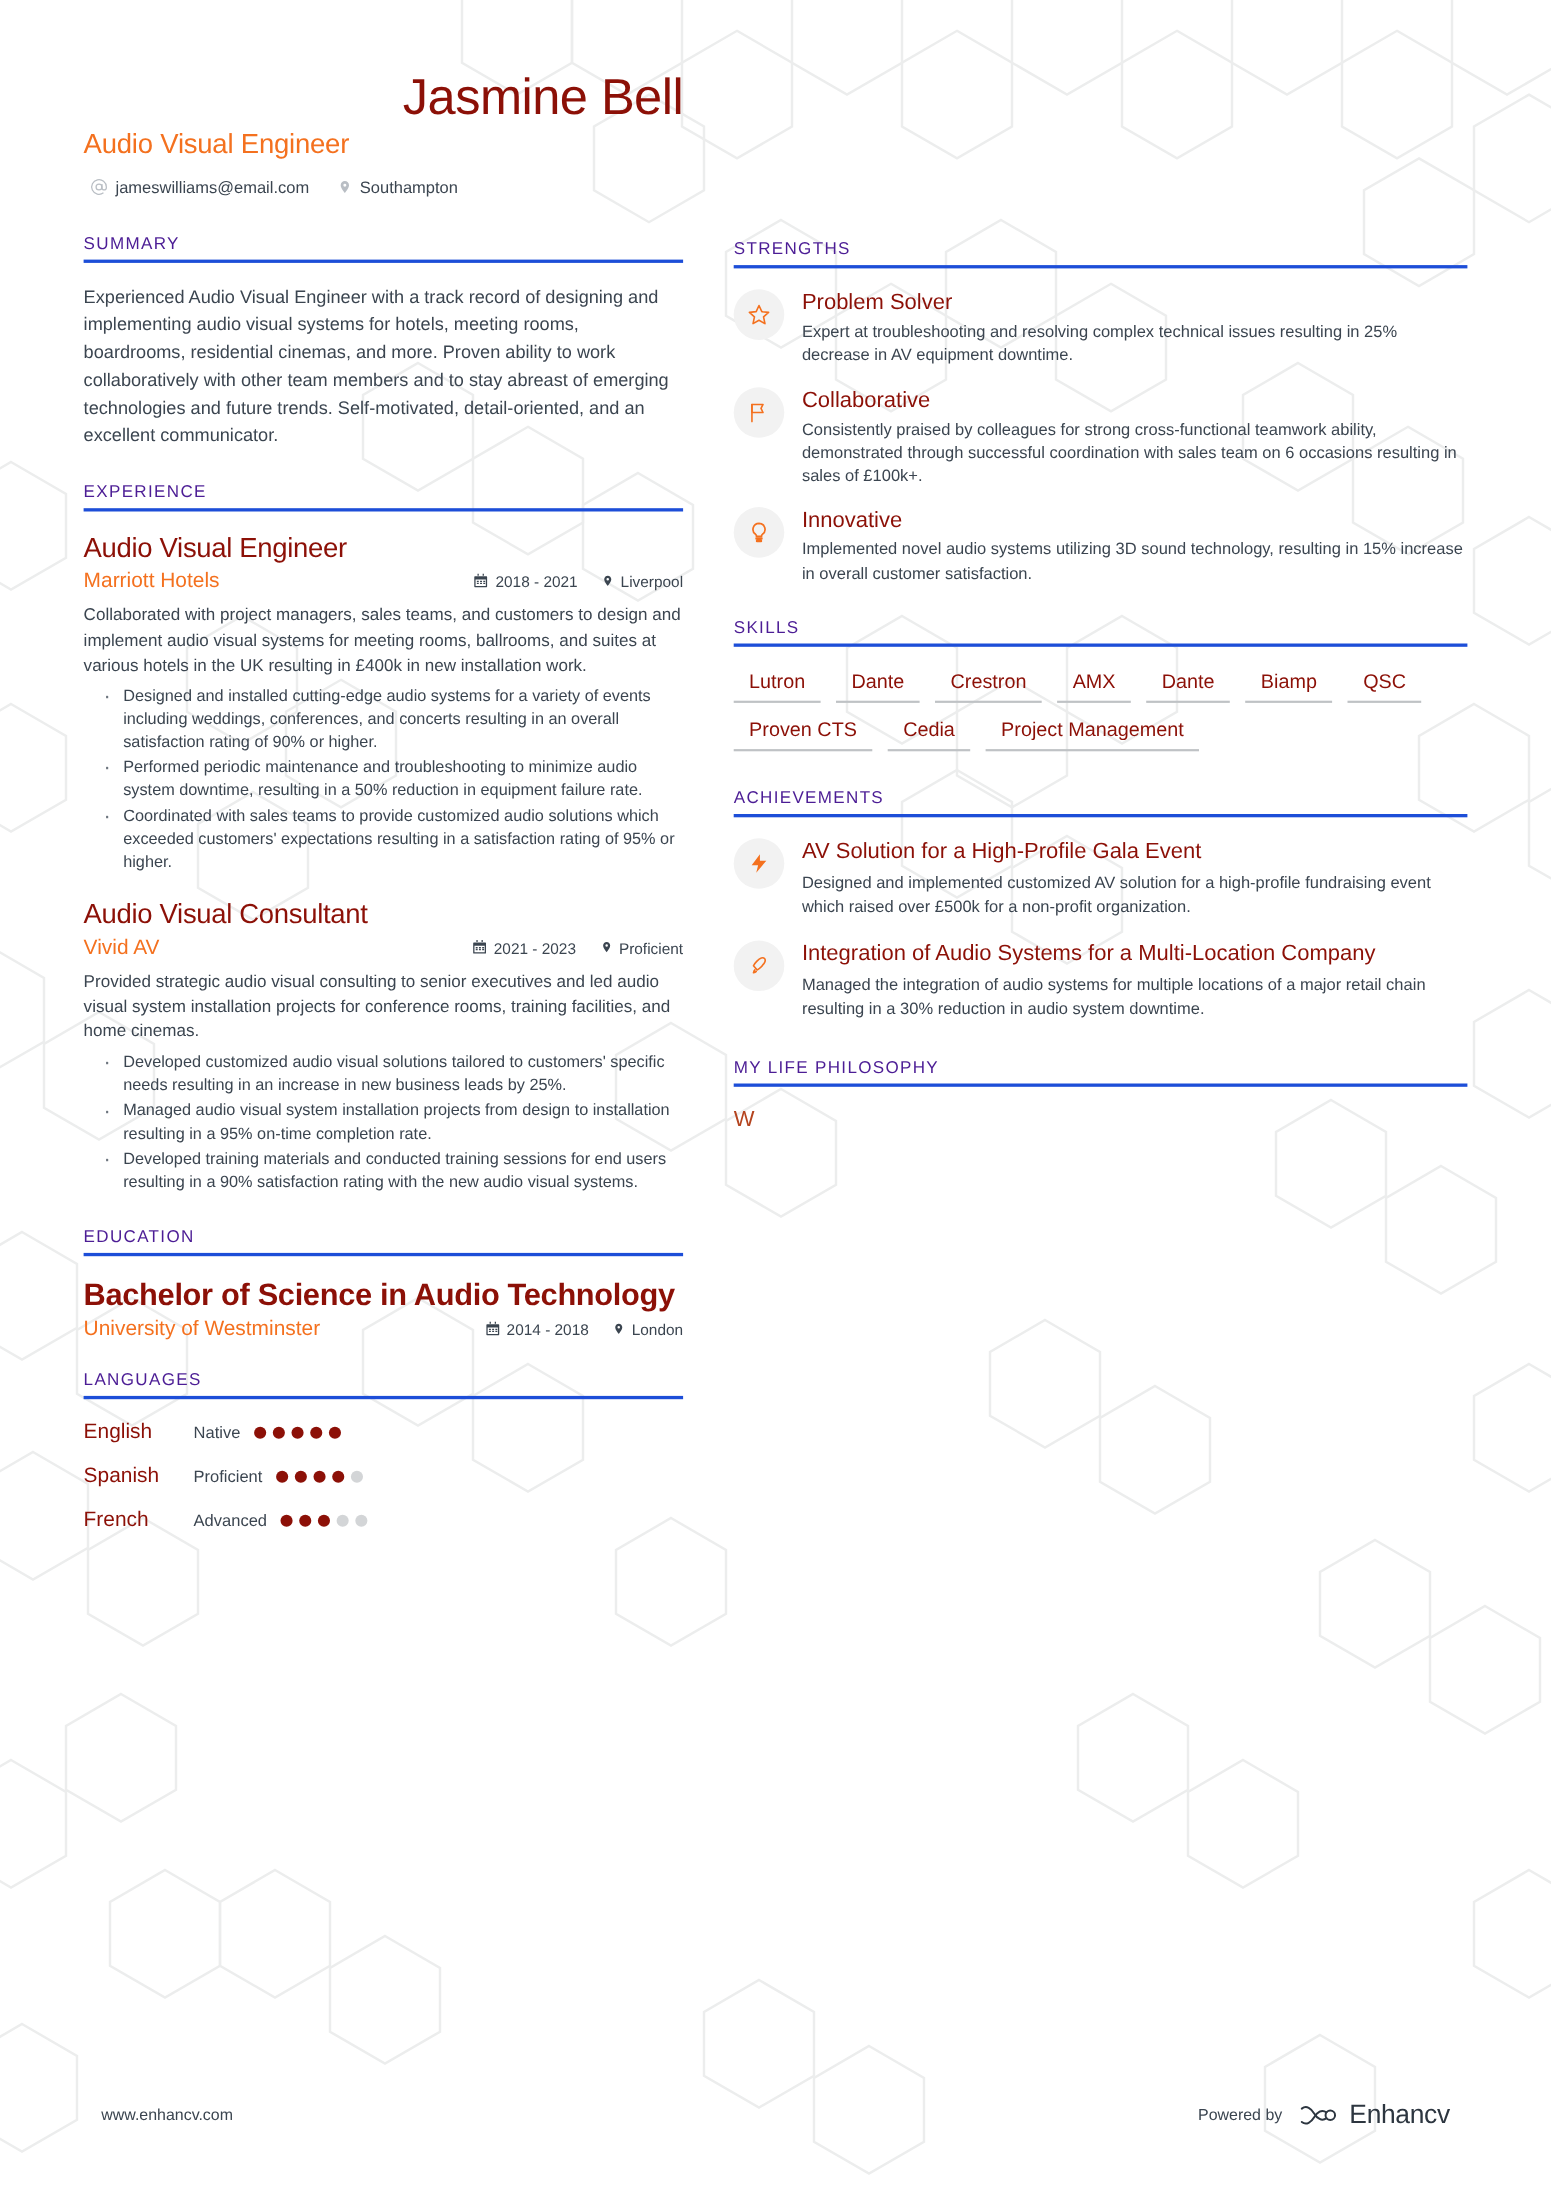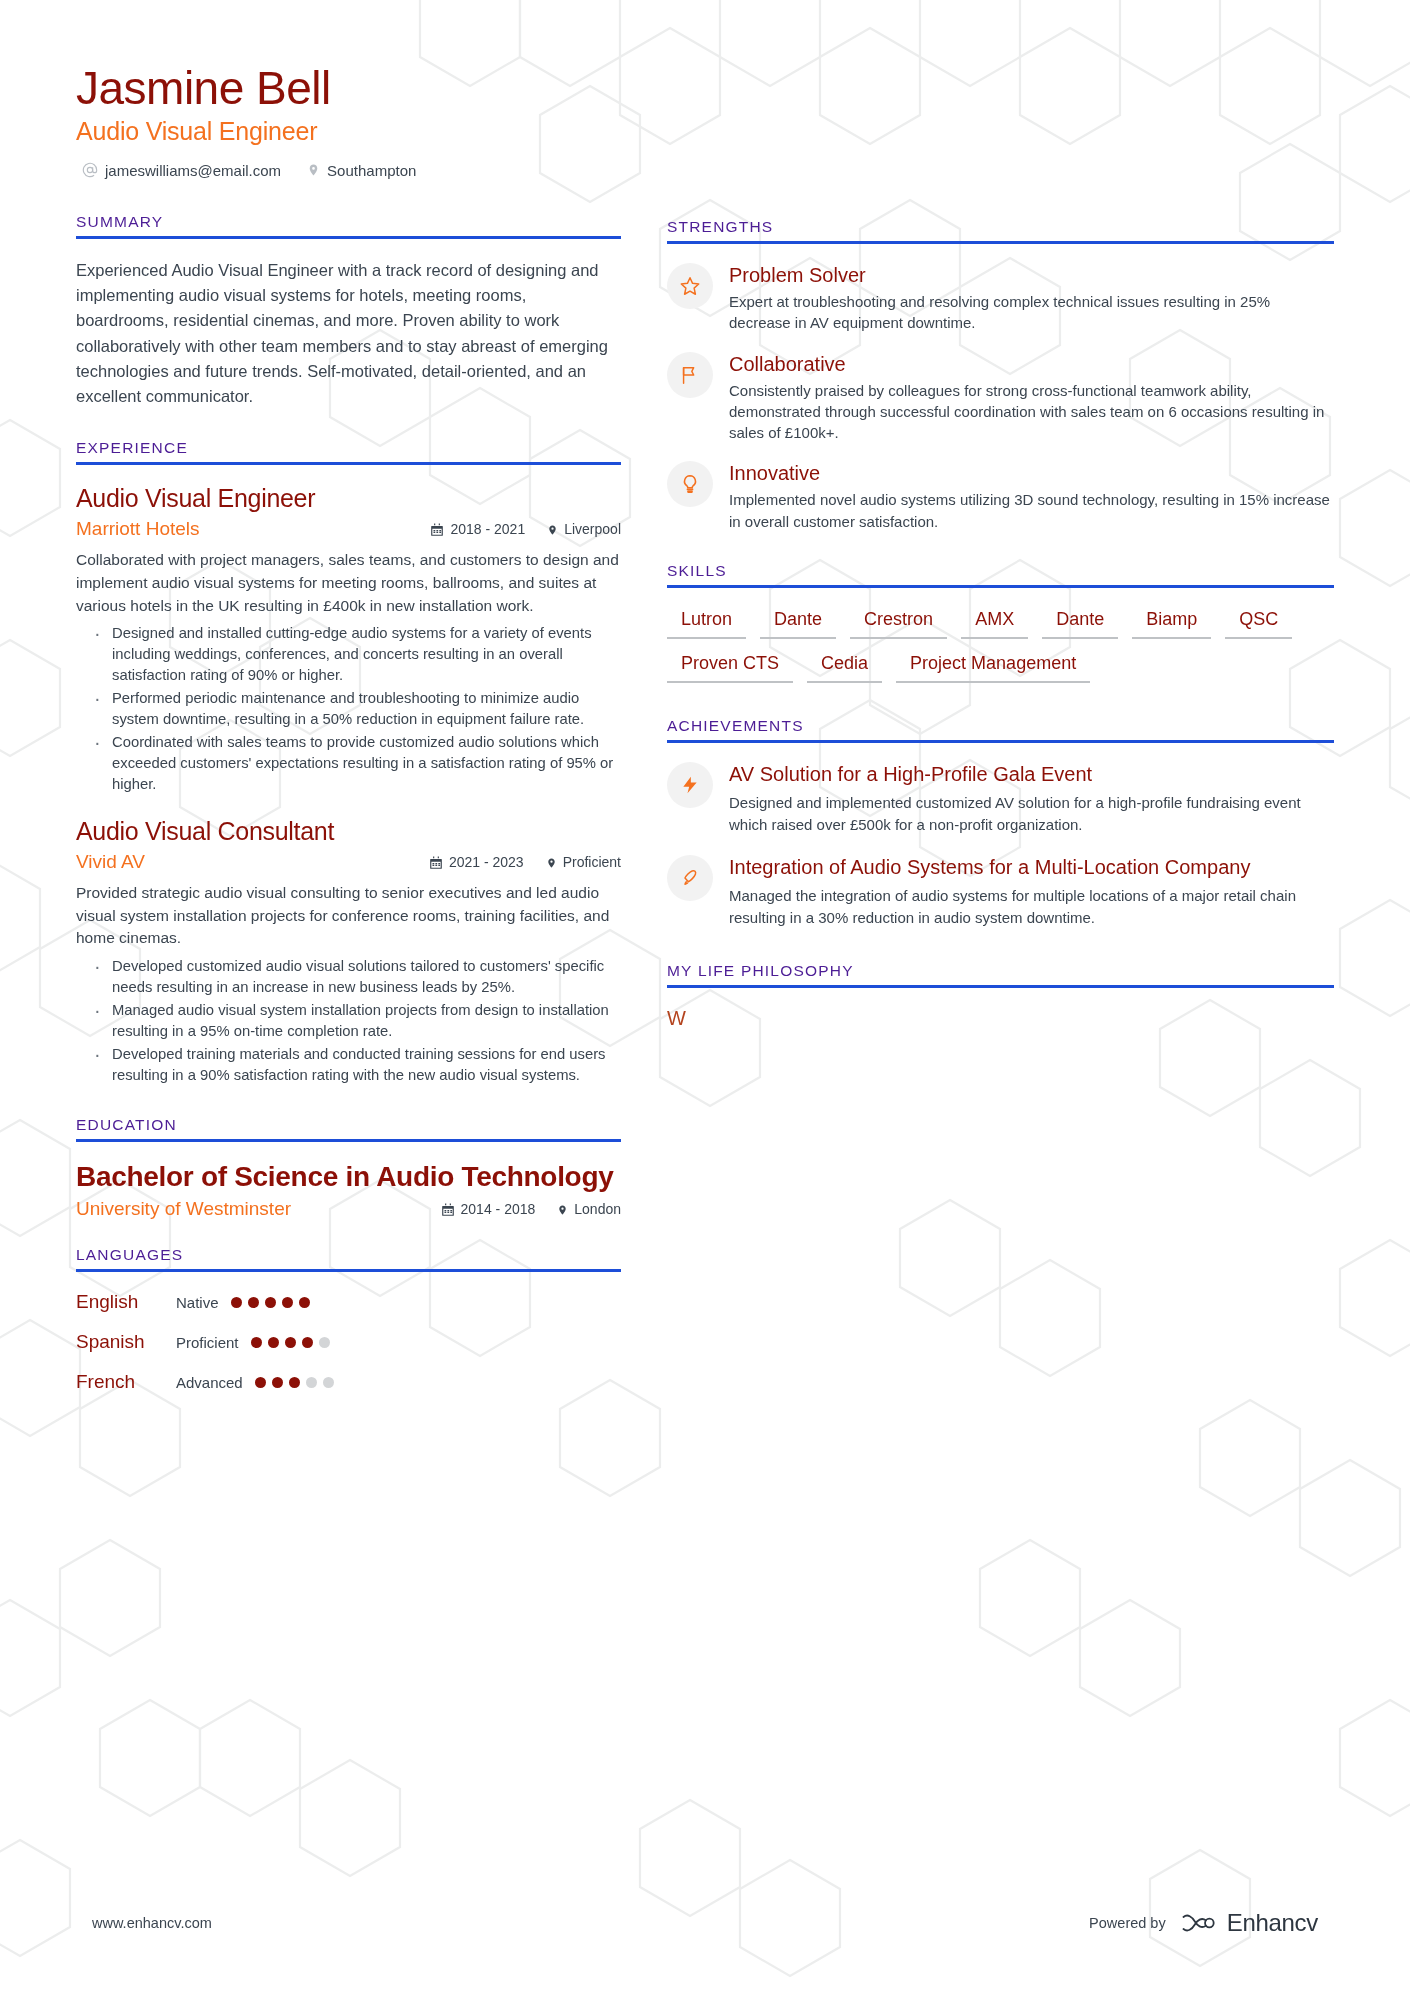--- a/index.html
+++ b/index.html
@@ -35,20 +35,21 @@
     column-gap: 46px;
   }
   
   .name {
     font-size: 46px;
     font-weight: 400;
     color: #8c1007;
     letter-spacing: -0.5px;
     line-height: 1.15;
     margin-bottom: 2px;
+    text-align: right;
   }
   .role {
     font-size: 25px;
     font-weight: 400;
     color: #f4711f;
     letter-spacing: -0.2px;
     margin-bottom: 16px;
   }
   .contact-row {
     display: flex;
@@ -98,21 +99,21 @@
     margin-bottom: 9px;
   }
   .company {
     font-size: 19px;
     color: #f4711f;
     font-weight: 400;
   }
   .meta-right { display: flex; align-items: center; gap: 22px; }
   .meta-chip {
     display: flex;
-    align-items: flex-end;
+    align-items: flex-start;
     gap: 6px;
     font-size: 14px;
     color: #3b4550;
   }
   .meta-chip .mc-ic { color: #3b4550; display: flex; align-items: center; }
   .job-desc {
     font-size: 15.5px;
     line-height: 1.46;
     color: #3b4550;
     margin-bottom: 6px;

